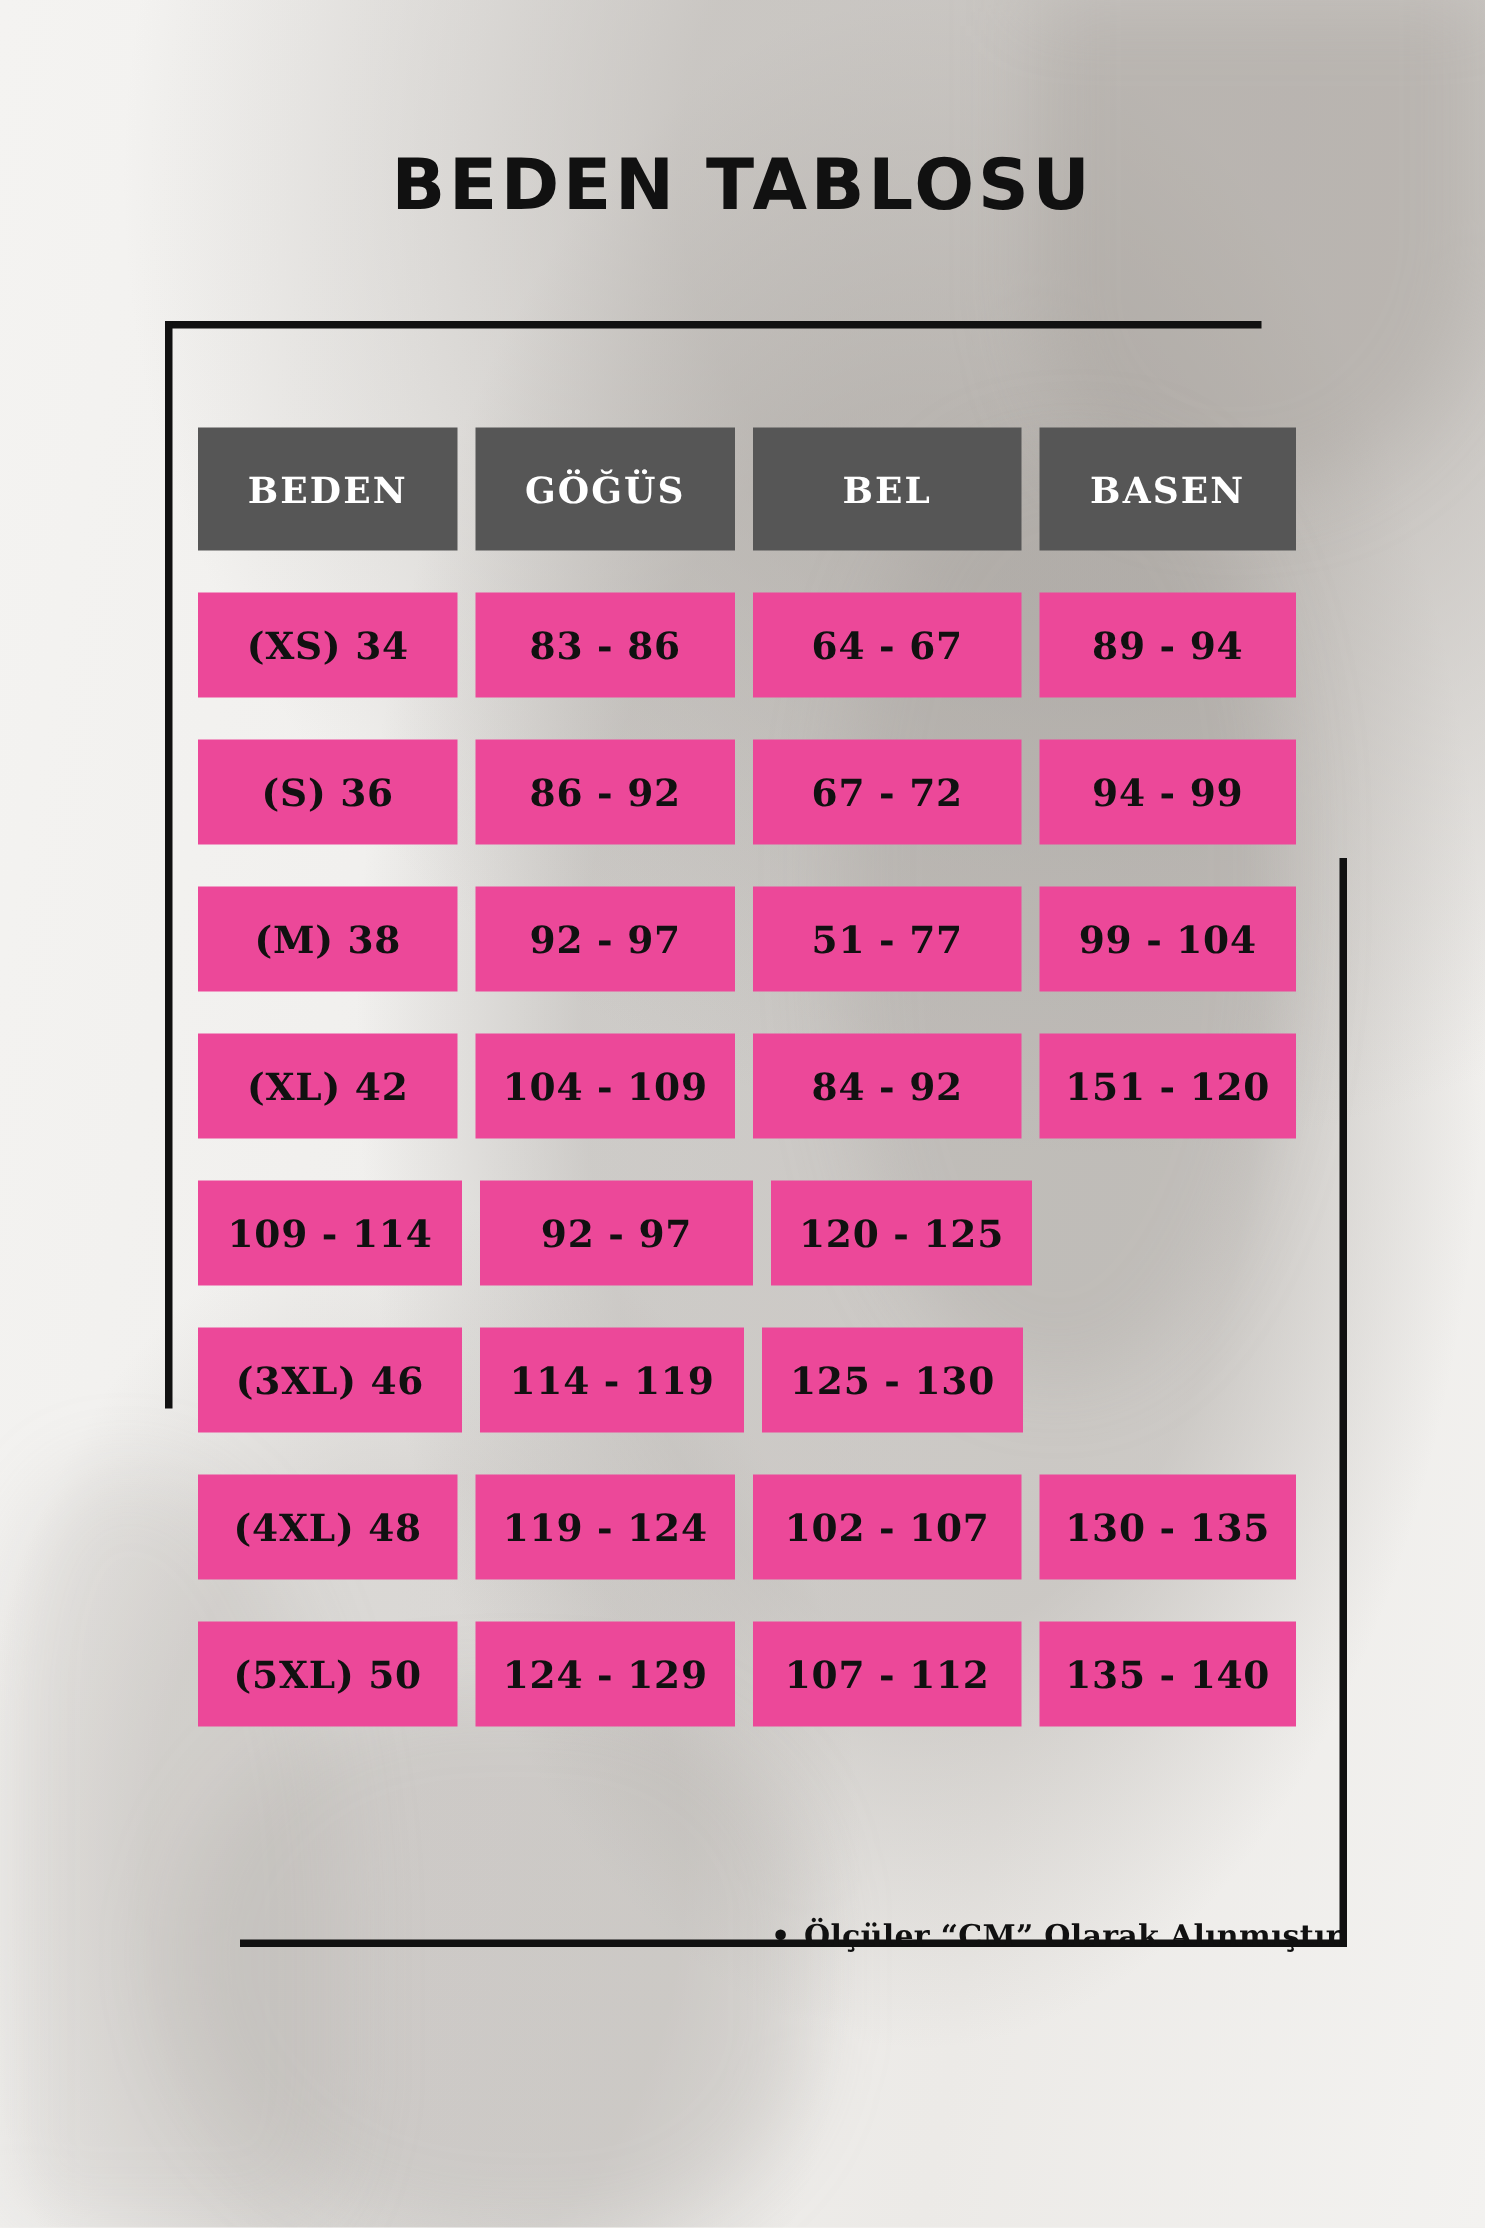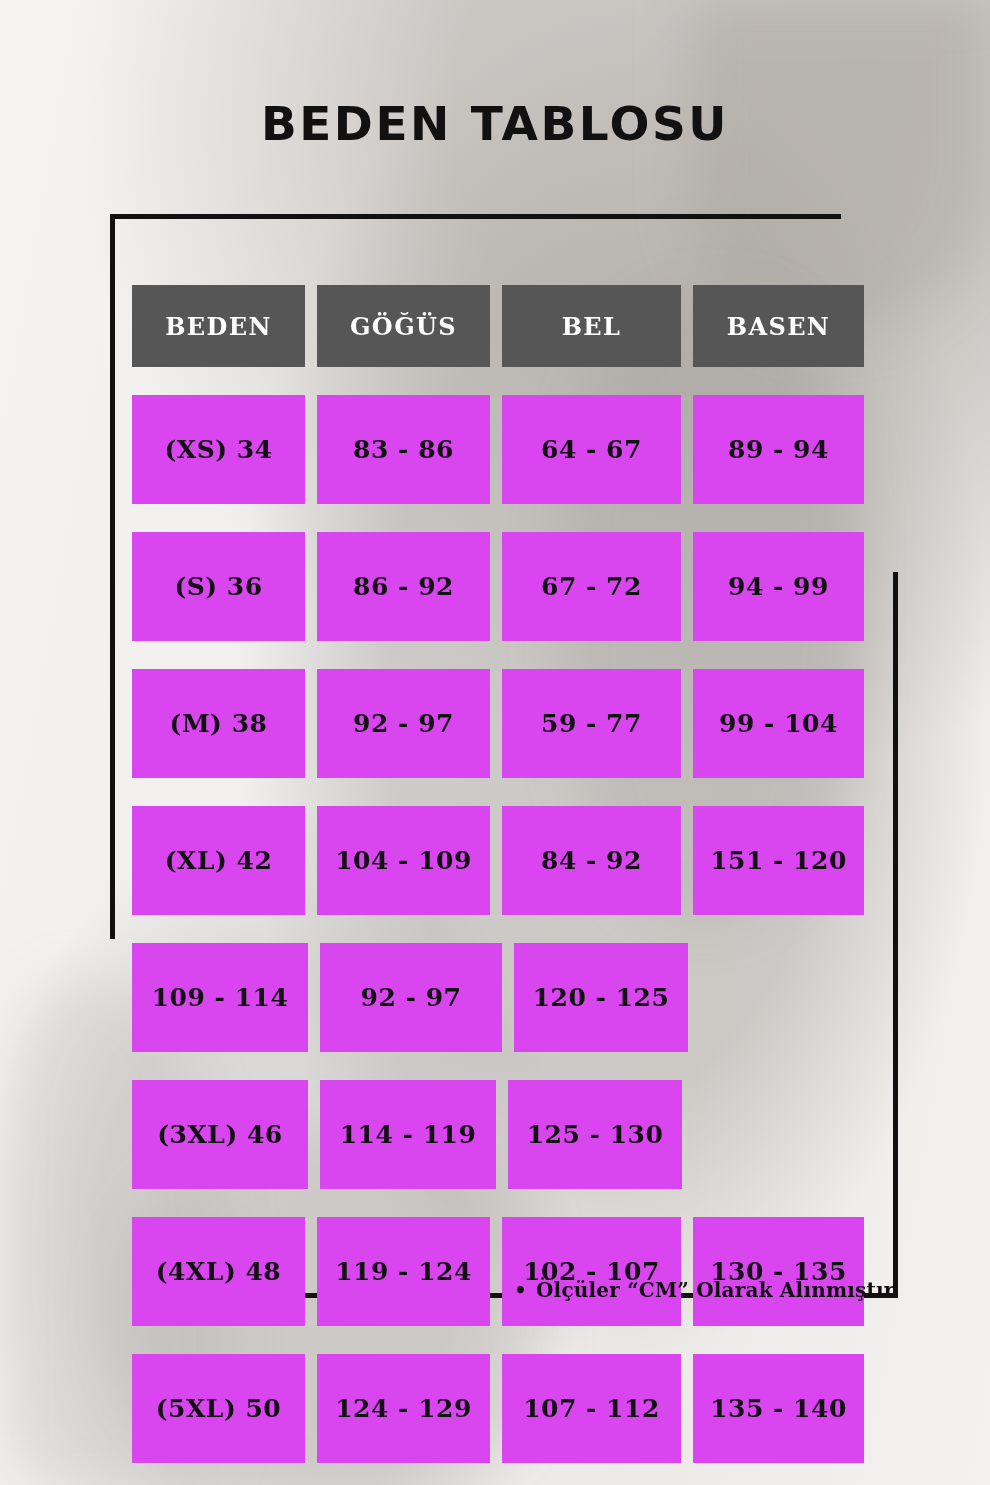--- a/index.html
+++ b/index.html
@@ -87,30 +87,30 @@
     width: 732px;
     display: flex;
     flex-direction: column;
     gap: 28px;
   }
   .row {
     display: flex;
     gap: 12px;
   }
   .cell {
-    height: 109px;
+    height: 70px;
     display: flex;
     align-items: center;
     justify-content: center;
     font-family: "DejaVu Serif", serif;
     font-weight: 700;
     font-size: 25px;
     letter-spacing: 0.5px;
     color: #111111;
-    background: #d946ef;
+    background: #ec4899;
     text-align: center;
   }
   .row.header .cell {
     background: #565656;
     color: #ffffff;
     font-size: 24px;
     letter-spacing: 1.4px;
     height: 82px;
   }
   .col-0 { width: 176px; }
@@ -172,21 +172,21 @@
     <div class="row">
       <div class="cell col-0">(S) 36</div>
       <div class="cell col-1">86 - 92</div>
       <div class="cell col-2">67 - 72</div>
       <div class="cell col-3">94 - 99</div>
     </div>
 
     <div class="row">
       <div class="cell col-0">(M) 38</div>
       <div class="cell col-1">92 - 97</div>
-      <div class="cell col-2">59 - 77</div>
+      <div class="cell col-2">51 - 77</div>
       <div class="cell col-3">99 - 104</div>
     </div>
 
 
     <div class="row">
       <div class="cell col-0">(XL) 42</div>
       <div class="cell col-1">104 - 109</div>
       <div class="cell col-2">84 - 92</div>
       <div class="cell col-3">151 - 120</div>
     </div>

